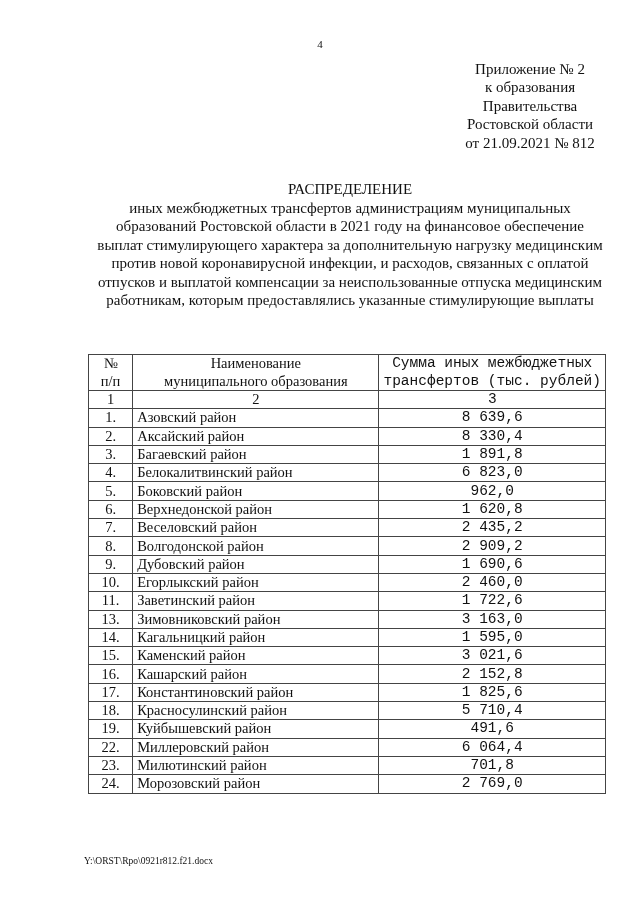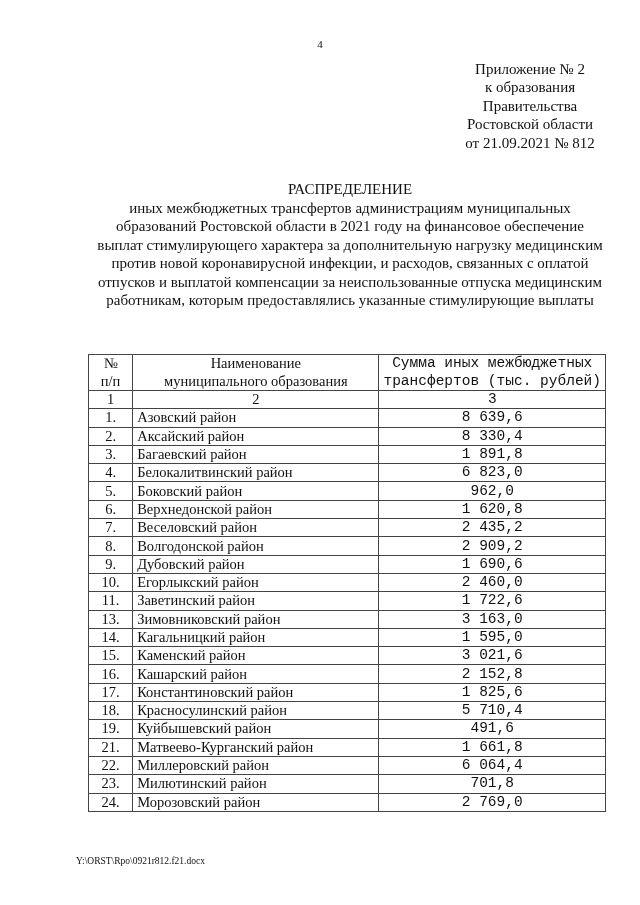--- a/index.html
+++ b/index.html
@@ -11,21 +11,21 @@
   .title-block { position:absolute; left:70px; width:560px; top:180px; text-align:center;
                  font-size:15px; line-height:18.5px; }
   table.dist { position:absolute; left:88px; top:354px; width:518px; border-collapse:collapse;
                font-size:14.5px; }
   table.dist td { border:1px solid #444; padding:0 4px; height:17.3px; line-height:17px; white-space:nowrap; }
   table.dist tr.head td { text-align:center; line-height:17.5px; height:35px; vertical-align:middle; }
   table.dist tr.idx td { text-align:center; }
   td.c1 { width:38px; text-align:center; }
   td.c2 { width:247px; text-align:left; }
   td.c3 { text-align:center;font-family:Liberation Mono, monospace; }
-  .footer { position:absolute; left:76px; top:856px; font-size:9.5px; }
+  .footer { position:absolute; left:84px; top:856px; font-size:9.5px; }
 </style>
 </head>
 <body>
 
 <div class="page-num">4</div>
 
 <div class="appendix">
   <div>Приложение № 2</div>
   <div>к образования</div>
   <div>Правительства</div>
@@ -148,25 +148,20 @@
         <td class="c1">18.</td>
         <td class="c2">Красносулинский район</td>
         <td class="c3">5 710,4</td>
       </tr>
       <tr>
         <td class="c1">19.</td>
         <td class="c2">Куйбышевский район</td>
         <td class="c3">491,6</td>
       </tr>
       <tr>
-        <td class="c1">21.</td>
-        <td class="c2">Матвеево-Курганский район</td>
-        <td class="c3">1 661,8</td>
-      </tr>
-      <tr>
         <td class="c1">22.</td>
         <td class="c2">Миллеровский район</td>
         <td class="c3">6 064,4</td>
       </tr>
       <tr>
         <td class="c1">23.</td>
         <td class="c2">Милютинский район</td>
         <td class="c3">701,8</td>
       </tr>
       <tr>

